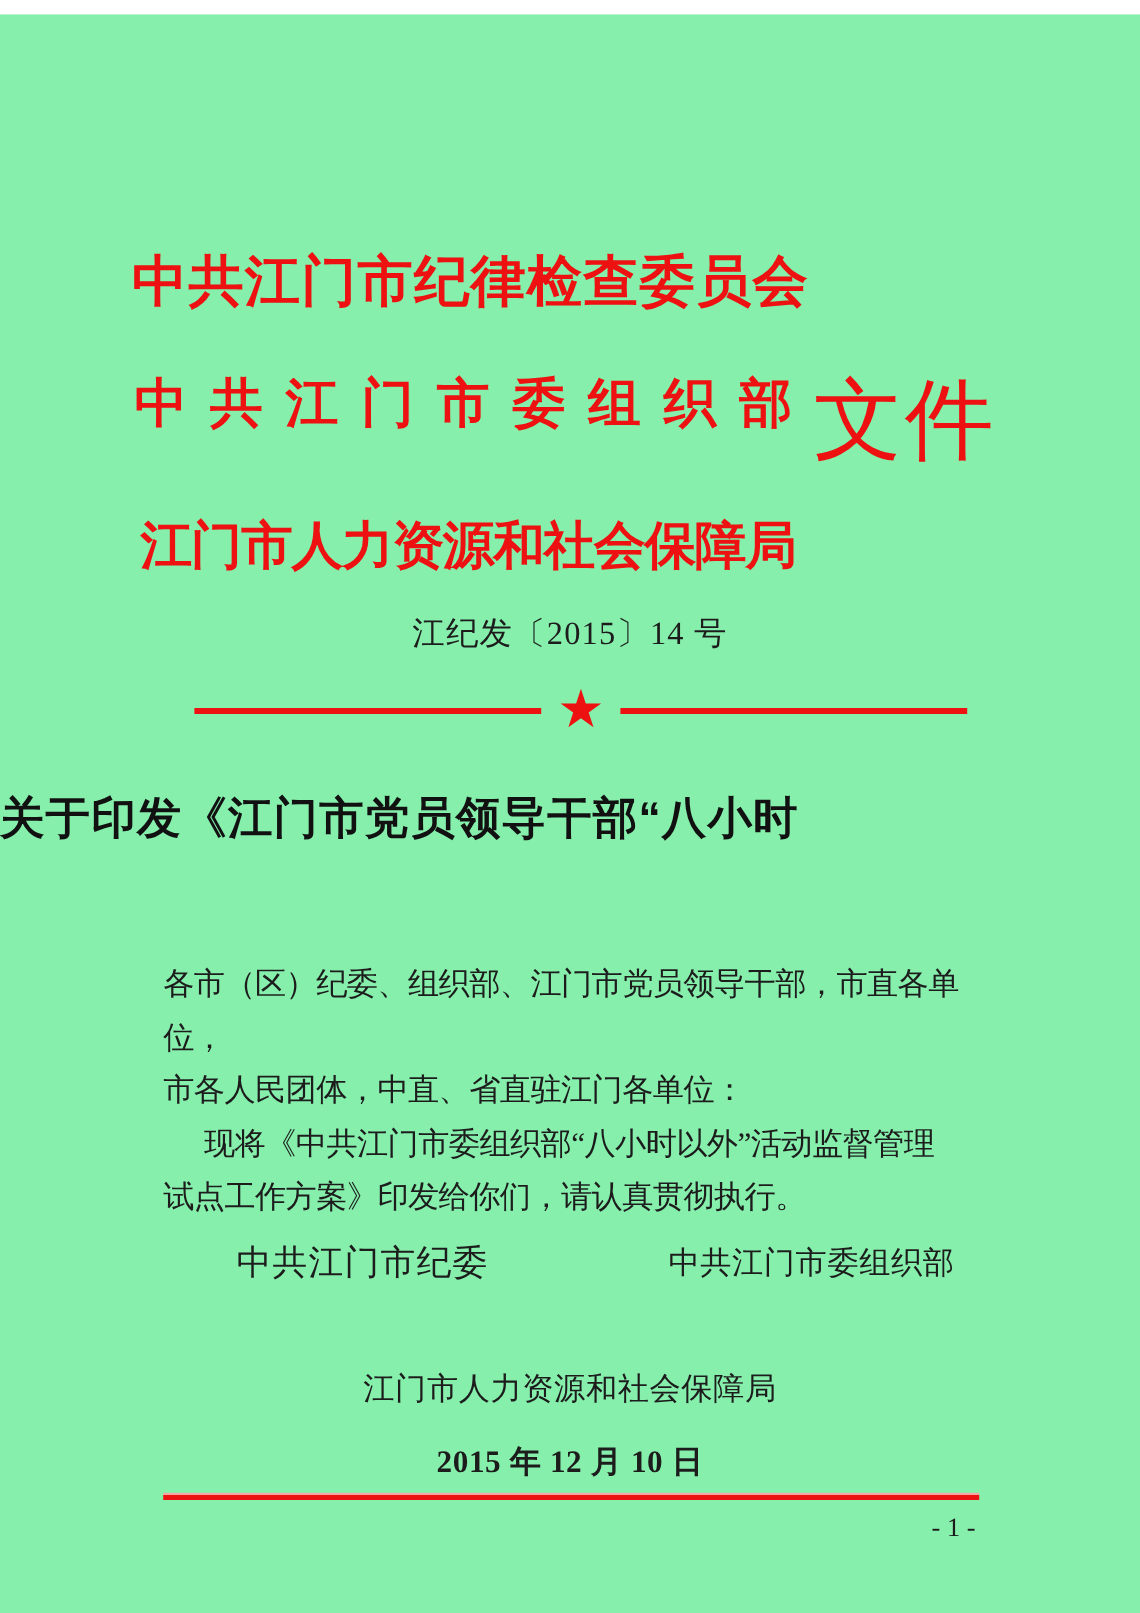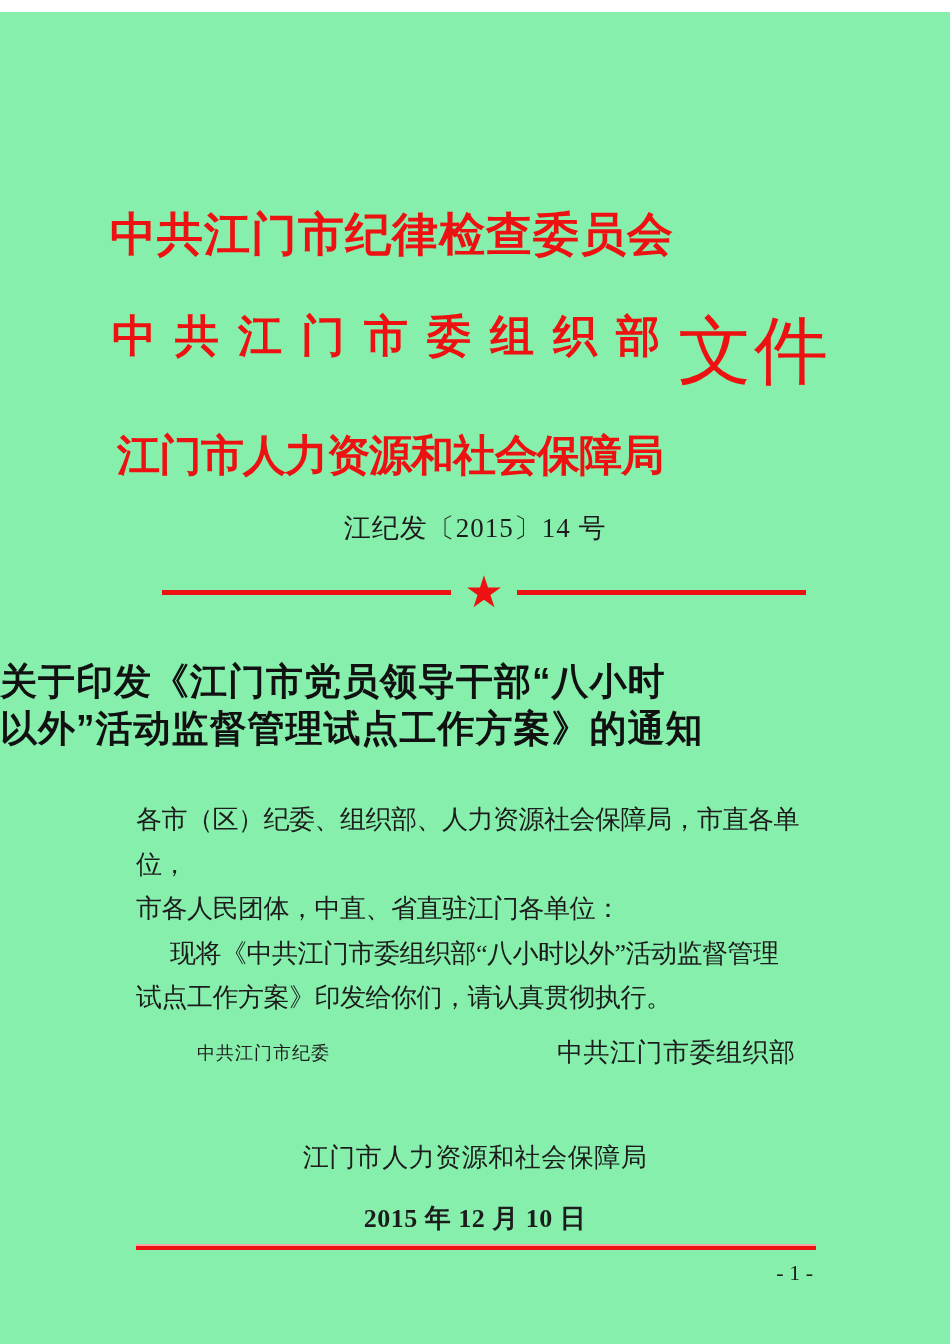--- a/index.html
+++ b/index.html
@@ -72,21 +72,21 @@
   
   .bodytext {
     position: absolute; left: 136px; top: 786px; width: 700px;
     font-size: 26px; line-height: 44.5px; letter-spacing: -0.5px;
     color: var(--ink);
   }
   .bodytext .indent { padding-left: 34px; }
 
   
   .sign-left  { position: absolute; left: 197px; top: 1026px;
-    font-size: 18px; line-height: 30px; letter-spacing: 1px; white-space: nowrap; }
+    font-size: 29px; line-height: 30px; letter-spacing: 1px; white-space: nowrap; }
   .sign-right { position: absolute; left: 557px; top: 1026px;
     font-size: 26px; line-height: 30px; letter-spacing: 0.5px; white-space: nowrap; }
   .sign-center {
     position: absolute; left: 0; top: 1131px; width: 100%;
     text-align: center; font-size: 26px; line-height: 30px; letter-spacing: 0.5px;
   }
   .issue-date {
     position: absolute; left: 0; top: 1192px; width: 100%;
     text-align: center; font-size: 26px; line-height: 30px; letter-spacing: 0.5px; font-weight: bold;
   }
@@ -114,25 +114,24 @@
   <div class="docnum">江纪发〔2015〕14 号</div>
 
   <div class="divider">
     <span class="dline"></span>
     <span class="star">★</span>
     <span class="dline"></span>
   </div>
 
   <div class="title">
     <div>关于印发《江门市党员领导干部“八小时</div>
-    <div>以外”活动监督管理试点工作方案》的通知</div>
   </div>
 
   <div class="bodytext">
-    <div>各市（区）纪委、组织部、人力资源社会保障局，市直各单位，</div>
+    <div>各市（区）纪委、组织部、江门市党员领导干部，市直各单位，</div>
     <div>市各人民团体，中直、省直驻江门各单位：</div>
     <div class="indent">现将《中共江门市委组织部“八小时以外”活动监督管理</div>
     <div>试点工作方案》印发给你们，请认真贯彻执行。</div>
   </div>
 
   <div class="sign-left">中共江门市纪委</div>
   <div class="sign-right">中共江门市委组织部</div>
   <div class="sign-center">江门市人力资源和社会保障局</div>
   <div class="issue-date">2015 年 12 月 10 日</div>
 

